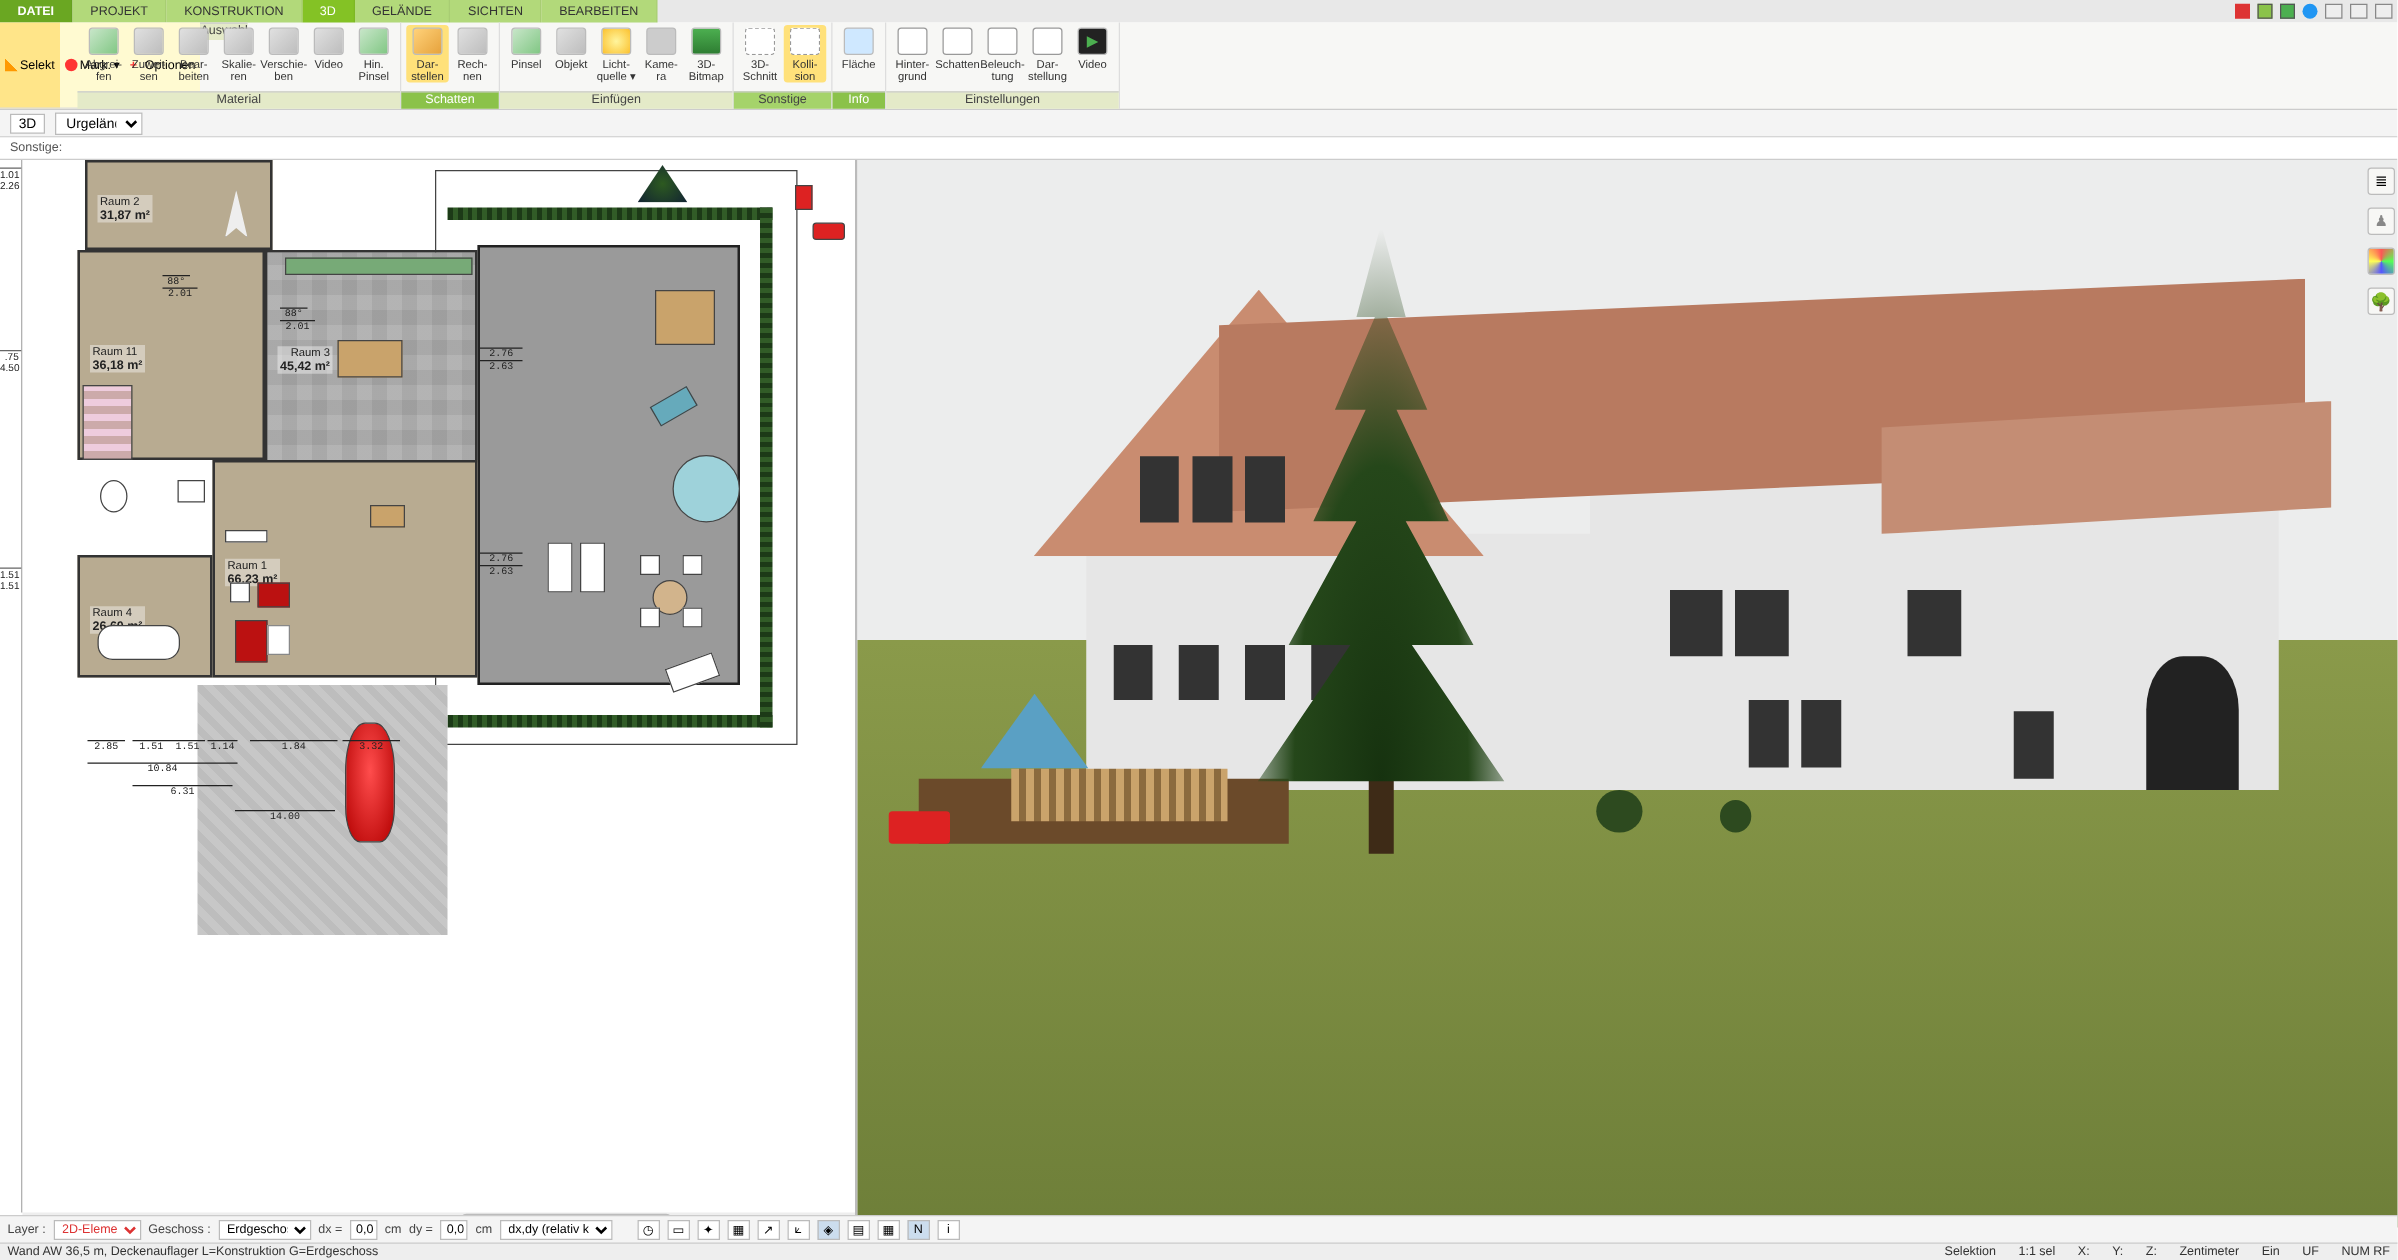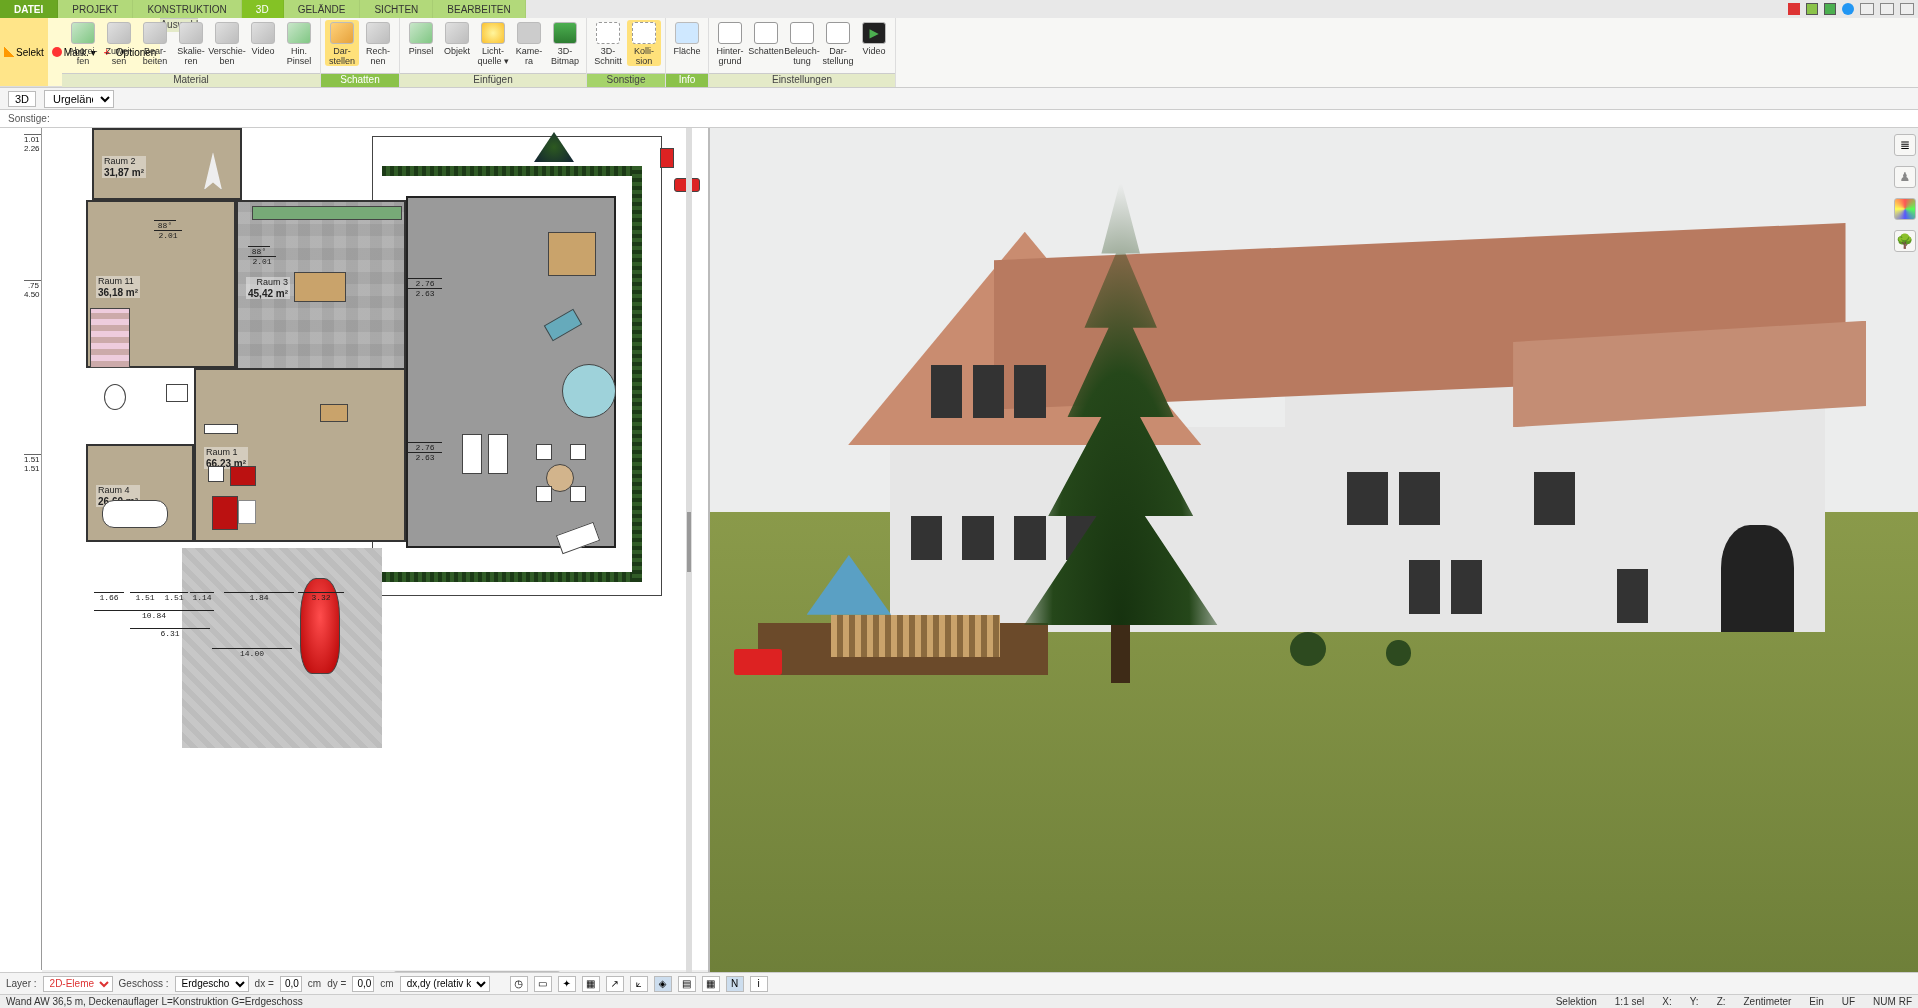--- a/index.html
+++ b/index.html
@@ -53,21 +53,21 @@
 .icon.play { background:#222; color:#4caf50; }
 
 
 .subbar { height:22px; background:#f4f4f4; border-bottom:1px solid #ccc; display:flex; align-items:center; padding:0 8px; gap:8px; font-size:11px;}
 .subbar select, .subbar .sel { height:18px; font-size:11px; border:1px solid #bbb; background:#fff; padding:0 4px; }
 .subbar .mode { width:28px; text-align:center; border:1px solid #bbb; background:#fff; padding:1px 3px;}
 
 .dlgbar { height:18px; background:#fff; border-bottom:1px solid #ccc; padding:0 8px; font-size:10px; color:#555; display:flex; align-items:center;}
 
 
-.workspace { position:absolute; top:128px; bottom:26px; left:0; right:0; display:flex;padding-left:24px; }
+.workspace { position:absolute; top:128px; bottom:26px; left:0; right:0; display:flex; }
 .pane { position:relative; background:#fff; }
 .pane.plan { flex: 0 0 686px; border-right:2px solid #bbb; }
 .pane.view3d { flex:1; background: linear-gradient(180deg,#eceded 0%, #eceded 45%, #8a9a4a 45%, #6e7f39 100%); }
 
 .right-tools { position:absolute; right:2px; top:6px; display:flex; flex-direction:column; gap:10px; }
 .rt { width:22px; height:22px; border:1px solid #bbb; background:#f7f7f5; border-radius:3px; display:flex; align-items:center; justify-content:center; font-size:12px; cursor:pointer;}
 .rt.layers::before{content:"≣";}
 .rt.chair::before{content:"♟"; color:#888;}
 .rt.pal { background: conic-gradient(#f55,#5f5,#55f,#ff5,#f55); }
 .rt.tree2::before{content:"🌳"; font-size:14px;}
@@ -383,21 +383,21 @@
       <div class="furn car" style="left:258px;top:450px;width:40px;height:96px;"></div>
 
       <div class="furn" style="left:618px;top:20px;width:14px;height:20px;background:#d22;"></div>
       <div class="furn" style="left:632px;top:50px;width:26px;height:14px;background:#d22;border-radius:3px;"></div>
 
       <div style="position:absolute;left:156px;top:24px;width:30px;height:38px;border:1px solid #888;clip-path:polygon(50% 0,80% 100%,50% 80%,20% 100%);background:#eee;"></div>
 
       <div style="position:absolute;left:492px;top:4px;width:40px;height:30px;background:radial-gradient(circle,#2d5a20,#123);clip-path:polygon(50% 0,100% 100%,0 100%);"></div>
 
       <div id="dims">
-          <div class="dim h" style="left: 52px; top: 464px; width: 30px;">1.66</div>
+          <div class="dim h" style="left: 52px; top: 464px; width: 30px;">2.85</div>
           <div class="dim h" style="left: 88px; top: 464px; width: 30px;">1.51</div>
           <div class="dim h" style="left: 118px; top: 464px; width: 28px;">1.51</div>
           <div class="dim h" style="left: 148px; top: 464px; width: 24px;">1.14</div>
           <div class="dim h" style="left: 182px; top: 464px; width: 70px;">1.84</div>
           <div class="dim h" style="left: 256px; top: 464px; width: 46px;">3.32</div>
           <div class="dim h" style="left: 88px; top: 500px; width: 80px;">6.31</div>
           <div class="dim h" style="left: 52px; top: 482px; width: 120px;">10.84</div>
           <div class="dim h" style="left: 170px; top: 520px; width: 80px;">14.00</div>
           <div class="dim h" style="left: 366px; top: 150px; width: 34px;">2.76</div>
           <div class="dim h" style="left: 366px; top: 160px; width: 34px;">2.63</div>

